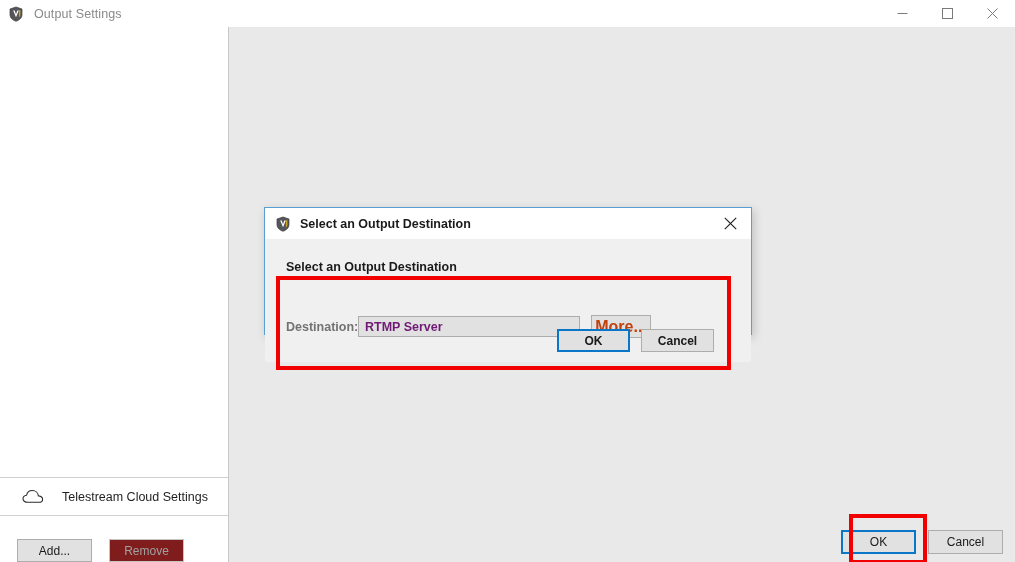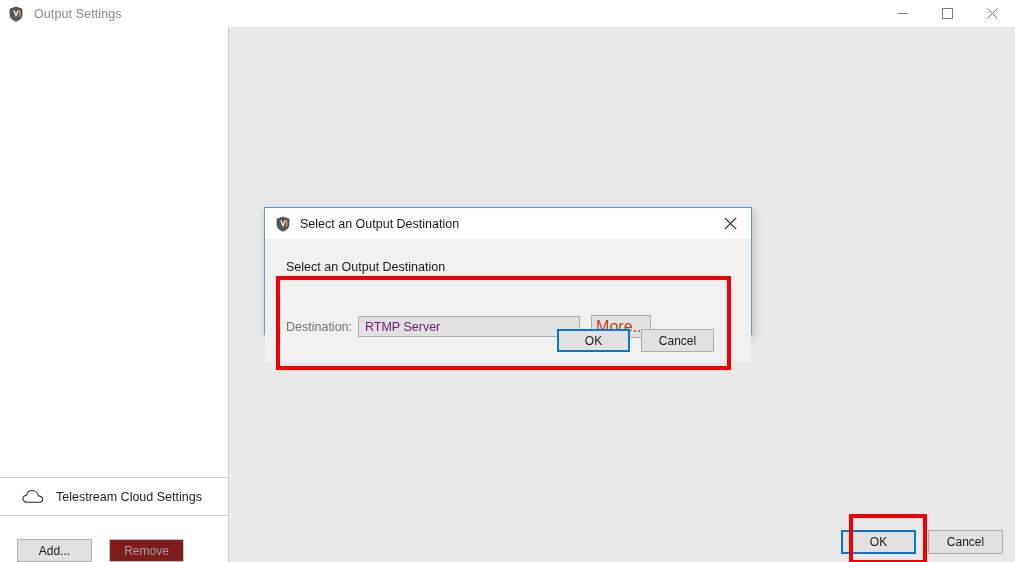--- a/index.html
+++ b/index.html
@@ -87,20 +87,21 @@
   #divider-top { top: 450px; }
   #divider-bottom { top: 488px; }
 
   #cloud-settings-row {
     position: absolute;
     left: 0; top: 451px;
     width: 224px; height: 37px;
     display: flex;
     align-items: center;
     cursor: default;
+    gap: 6px;
   }
   #cloud-settings-row .cloud-ico {
     margin-left: 22px;
     width: 22px; height: 15px;
     flex: 0 0 22px;
   }
   #cloud-settings-label {
     margin-left: 12px;
     font-size: 12.5px;
     color: #1f1f1f;
@@ -176,20 +177,21 @@
   
   #output-destination-dialog {
     position: absolute;
     left: 264px; top: 207px;
     width: 488px;
     height: 128px;
     background: #f0f0f0;
     border: 1px solid #5a9fd4;
     box-sizing: border-box;
     box-shadow: 2px 3px 9px rgba(0,0,0,0.18);
+    font-weight: bold;
   }
   #dialog-title-bar {
     position: absolute;
     left: 0; top: 0;
     width: 100%;
     height: 31px;
     background: #ffffff;
     display: flex;
     align-items: center;
     box-sizing: border-box;

